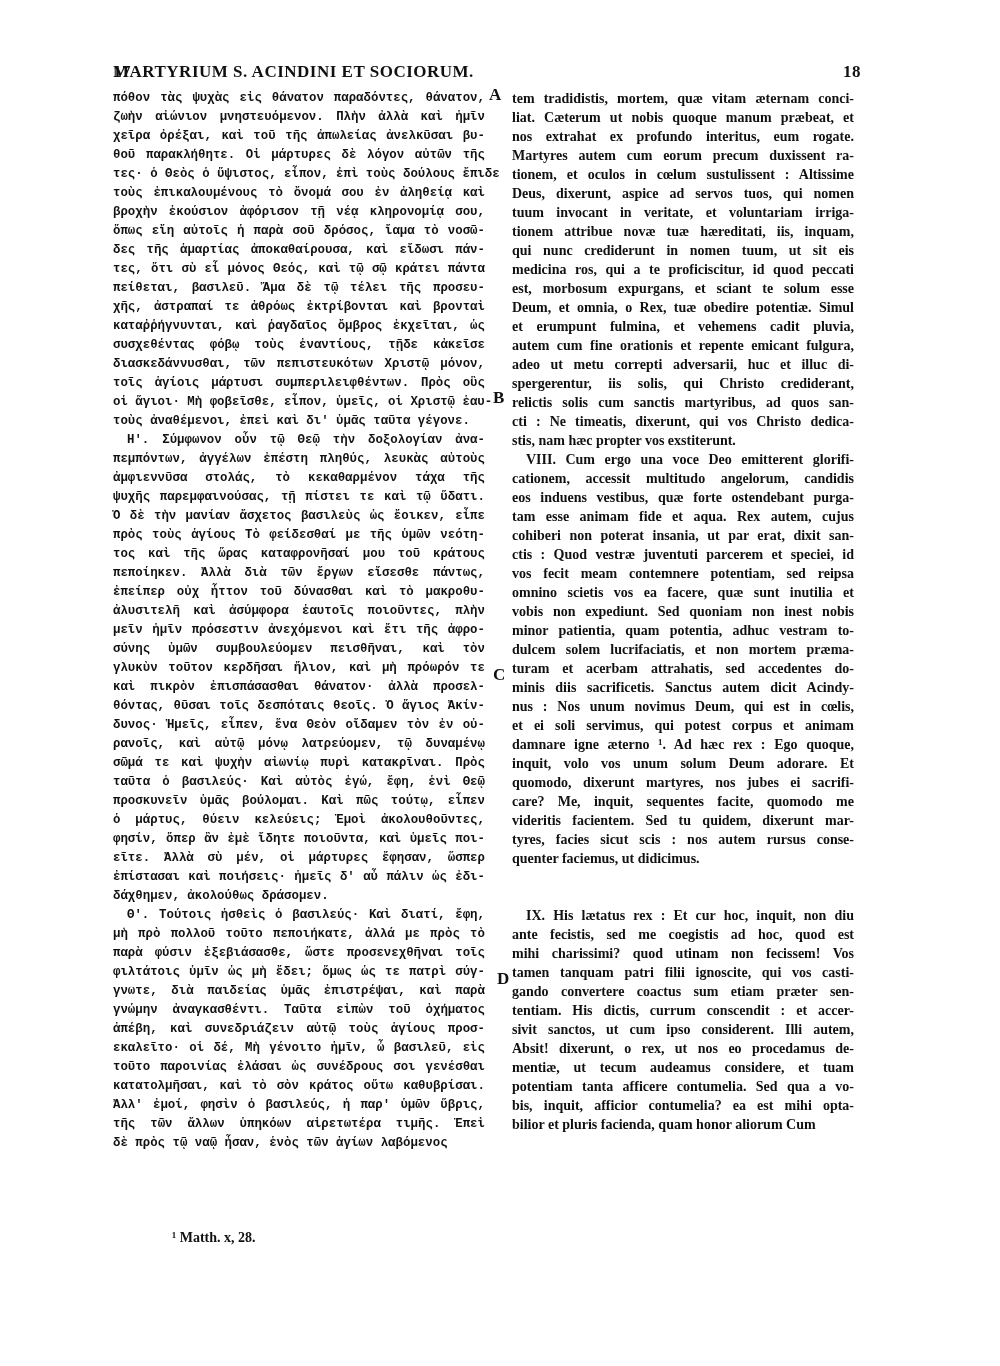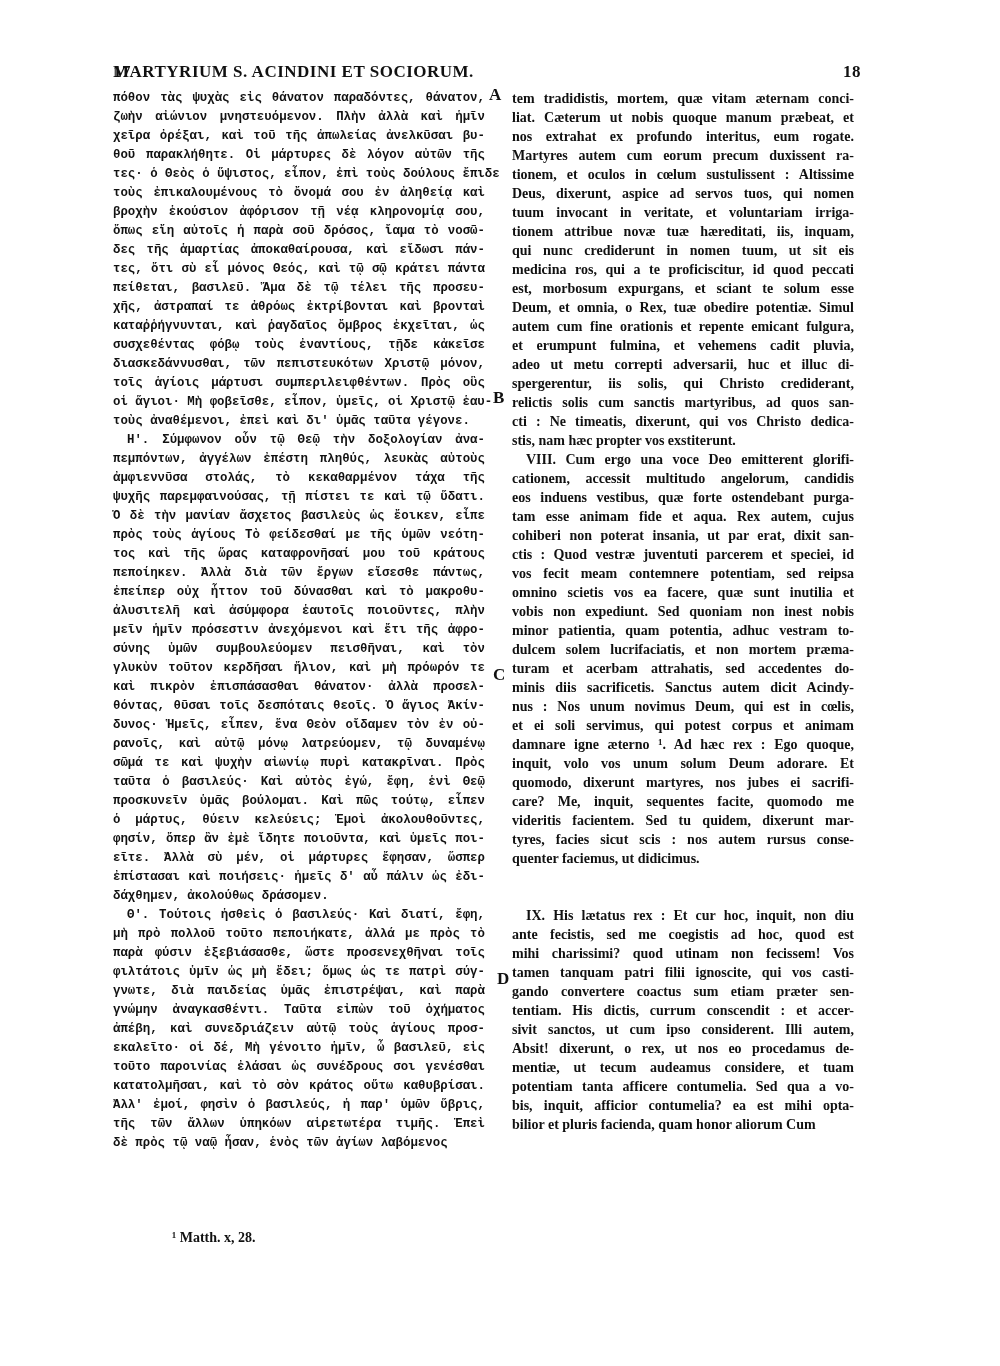--- a/index.html
+++ b/index.html
@@ -98,22 +98,22 @@
       <div class="line">nos extrahat ex profundo interitus, eum rogate.</div>
       <div class="line">Martyres autem cum eorum precum duxissent ra-</div>
       <div class="line">tionem, et oculos in cœlum sustulissent : Altissime</div>
       <div class="line">Deus, dixerunt, aspice ad servos tuos, qui nomen</div>
       <div class="line">tuum invocant in veritate, et voluntariam irriga-</div>
       <div class="line">tionem attribue novæ tuæ hæreditati, iis, inquam,</div>
       <div class="line">qui nunc crediderunt in nomen tuum, ut sit eis</div>
       <div class="line">medicina ros, qui a te proficiscitur, id quod peccati</div>
       <div class="line">est, morbosum expurgans, et sciant te solum esse</div>
       <div class="line">Deum, et omnia, o Rex, tuæ obedire potentiæ. Simul</div>
+      <div class="line">et erumpunt fulmina, et vehemens cadit pluvia,</div>
       <div class="line">autem cum fine orationis et repente emicant fulgura,</div>
-      <div class="line">et erumpunt fulmina, et vehemens cadit pluvia,</div>
       <div class="line">adeo ut metu correpti adversarii, huc et illuc di-</div>
       <div class="line">spergerentur, iis solis, qui Christo crediderant,</div>
       <div class="line">relictis solis cum sanctis martyribus, ad quos san-</div>
       <div class="line">cti : Ne timeatis, dixerunt, qui vos Christo dedica-</div>
       <div class="line last">stis, nam hæc propter vos exstiterunt.</div>
       <div class="line indent">VIII. Cum ergo una voce Deo emitterent glorifi-</div>
       <div class="line">cationem, accessit multitudo angelorum, candidis</div>
       <div class="line">eos induens vestibus, quæ forte ostendebant purga-</div>
       <div class="line">tam esse animam fide et aqua. Rex autem, cujus</div>
       <div class="line">cohiberi non poterat insania, ut par erat, dixit san-</div>

